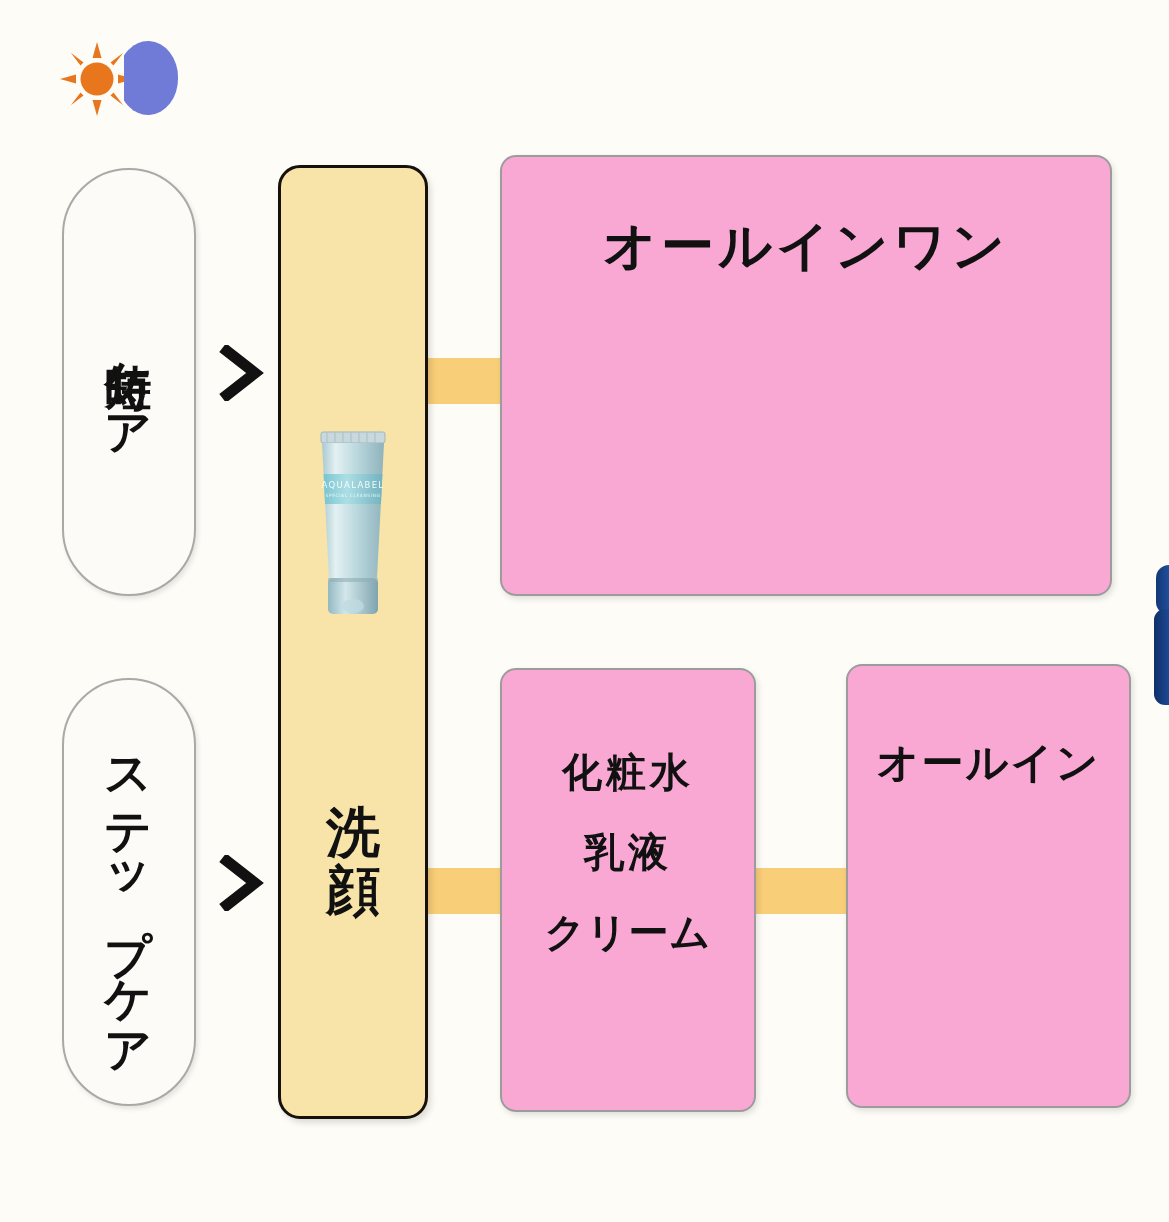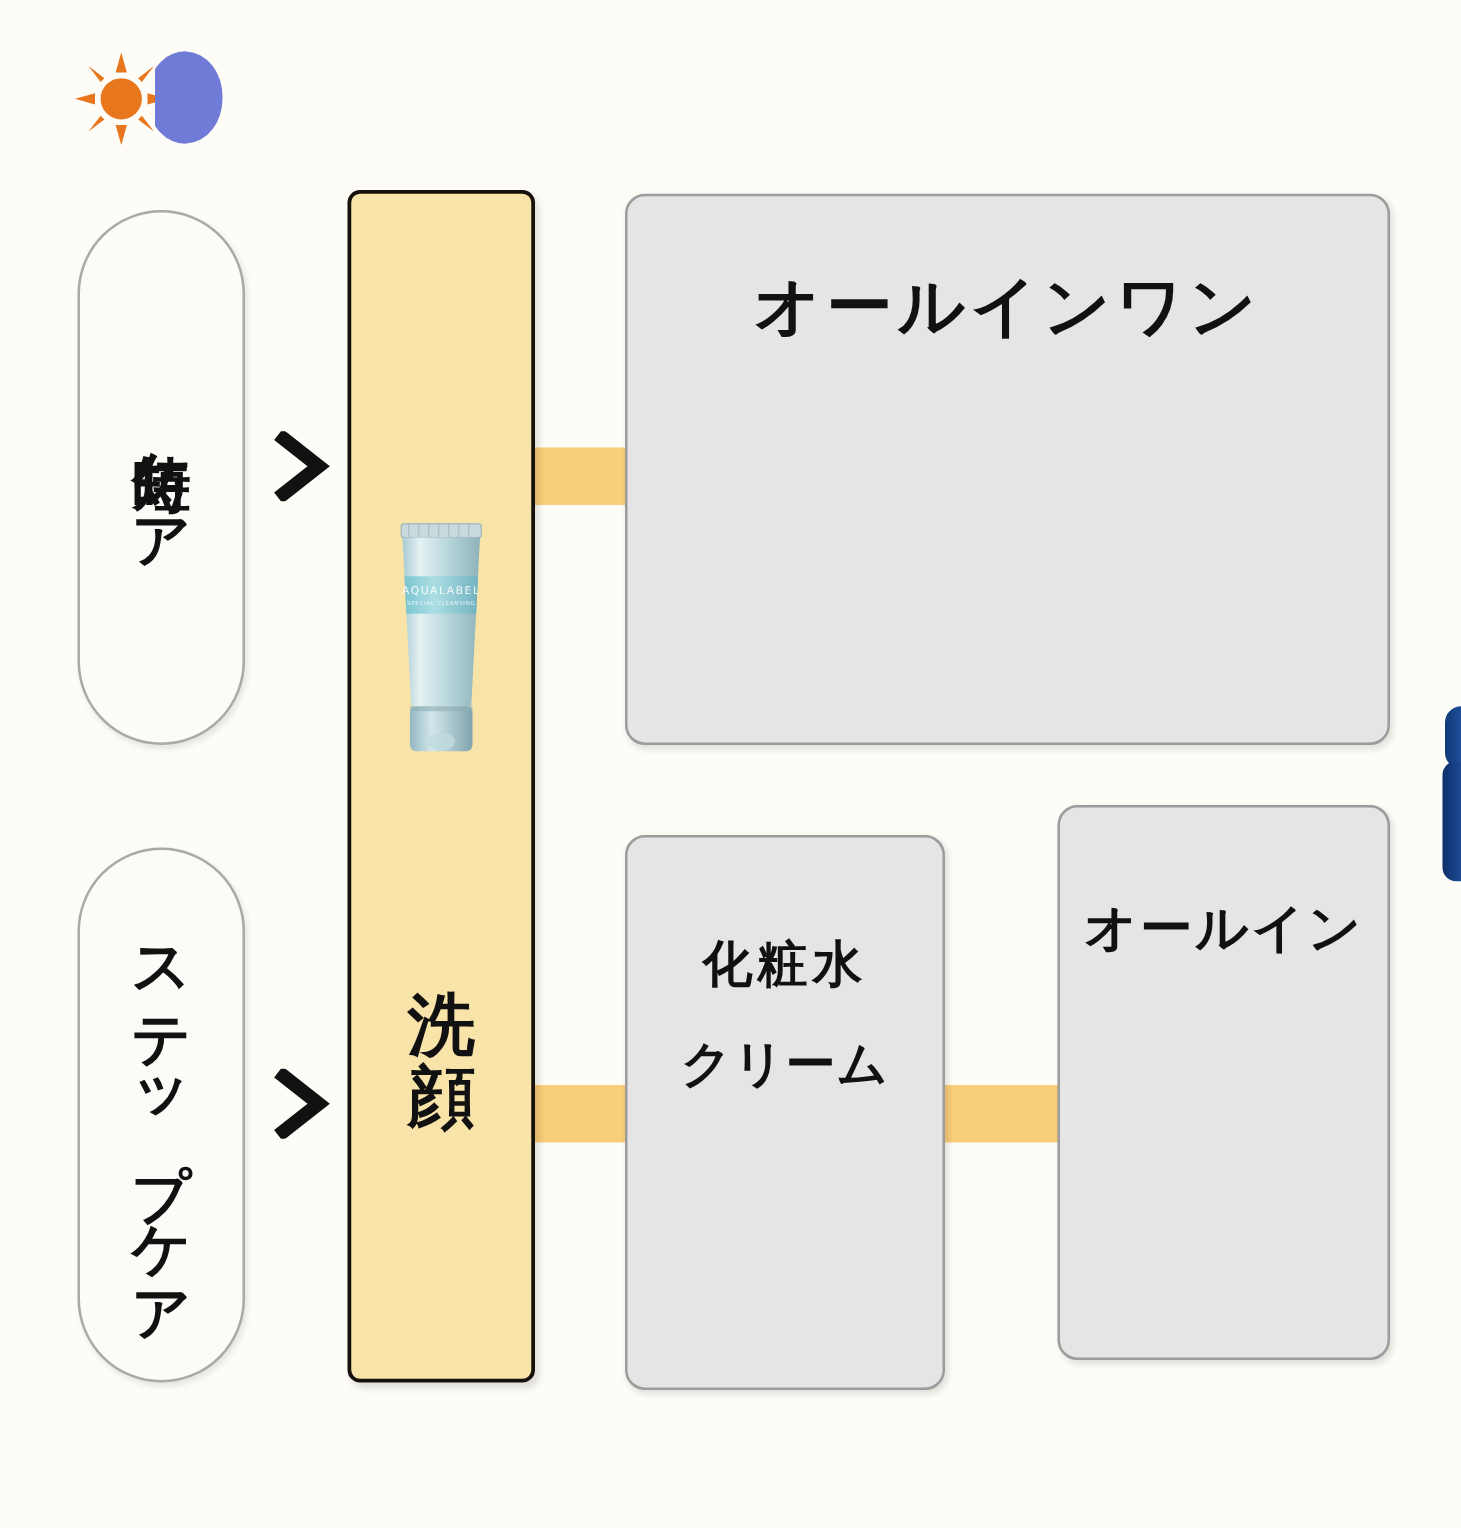--- a/index.html
+++ b/index.html
@@ -32,48 +32,48 @@
   #cap-1{left:62px;top:168px;width:130px;height:424px;}
   #cap-2{left:62px;top:678px;width:130px;height:424px;}
 
   
   .chev{position:absolute;width:46px;height:56px;}
   #chev-1{left:218px;top:345px;}
   #chev-2{left:218px;top:855px;}
 
   
   .column{
-    position:absolute;left:278px;top:152px;width:144px;height:948px;
-    background:#F8E4A9;border:3px solid #16120B;border-radius:10px;
+    position:absolute;left:278px;top:165px;width:144px;height:948px;
+    background:#F8E4A9;border:3px solid #16120B;border-radius:22px;
     box-shadow:3px 4px 6px rgba(0,0,0,.13);
   }
   .column-label{
     position:absolute;left:0;right:0;top:636px;
     font-size:54px;font-weight:700;color:#111;
     text-align:center;line-height:1.08;letter-spacing:0;
   }
 
   
   .tube{position:absolute;left:26px;top:262px;width:92px;height:190px;}
 
   
   .connector{position:absolute;background:#F9CE79;height:46px;}
   #conn-top{left:418px;top:358px;width:88px;}
   #conn-mid{left:418px;top:868px;width:88px;}
   #conn-right{left:748px;top:868px;width:104px;}
 
   
   .panel{
-    position:absolute;background:#e5e5e5;
+    position:absolute;background:#f9a8d4;
     border:2px solid #9C9C9C;border-radius:16px;
     box-shadow:2px 3px 6px rgba(0,0,0,.12);
   }
   #panel-allinone{left:500px;top:155px;width:608px;height:437px;}
   #panel-steps{left:500px;top:668px;width:252px;height:440px;}
-  #panel-allinone2{left:846px;top:644px;width:262px;height:440px;}
+  #panel-allinone2{left:846px;top:664px;width:262px;height:440px;padding-left:19px;}
 
   .panel-title{
     position:absolute;left:0;right:0;
     font-size:53px;font-weight:700;color:#111;
     text-align:center;letter-spacing:4px;line-height:1.18;
   }
   #title-allinone{top:58px;}
   #title-allinone2{top:72px;font-size:42px;letter-spacing:2px;}
 
   .step-list{
@@ -266,20 +266,21 @@
           <text x="222" y="209" font-size="6.8" fill="#F8D3D0" text-anchor="middle" letter-spacing="1.5" font-family="'DejaVu Sans',sans-serif">SPECIAL GEL CREAM</text>
           <text x="222" y="225" font-size="6.8" fill="#F8D3D0" text-anchor="middle" letter-spacing="1.5" font-family="'DejaVu Sans',sans-serif">MOIST</text>
         </g>
       </svg>
     </div>
   </div>
 
   <div class="panel" id="panel-steps">
     <div class="step-list">
       <div class="step-line">化粧水</div>
+      <div class="step-line">乳液</div>
       <div class="step-line">クリーム</div>
     </div>
   </div>
 
   <div class="panel" id="panel-allinone2">
     <div class="panel-title" id="title-allinone2">
       <div>オールイン</div>
     </div>
 
   </div>

